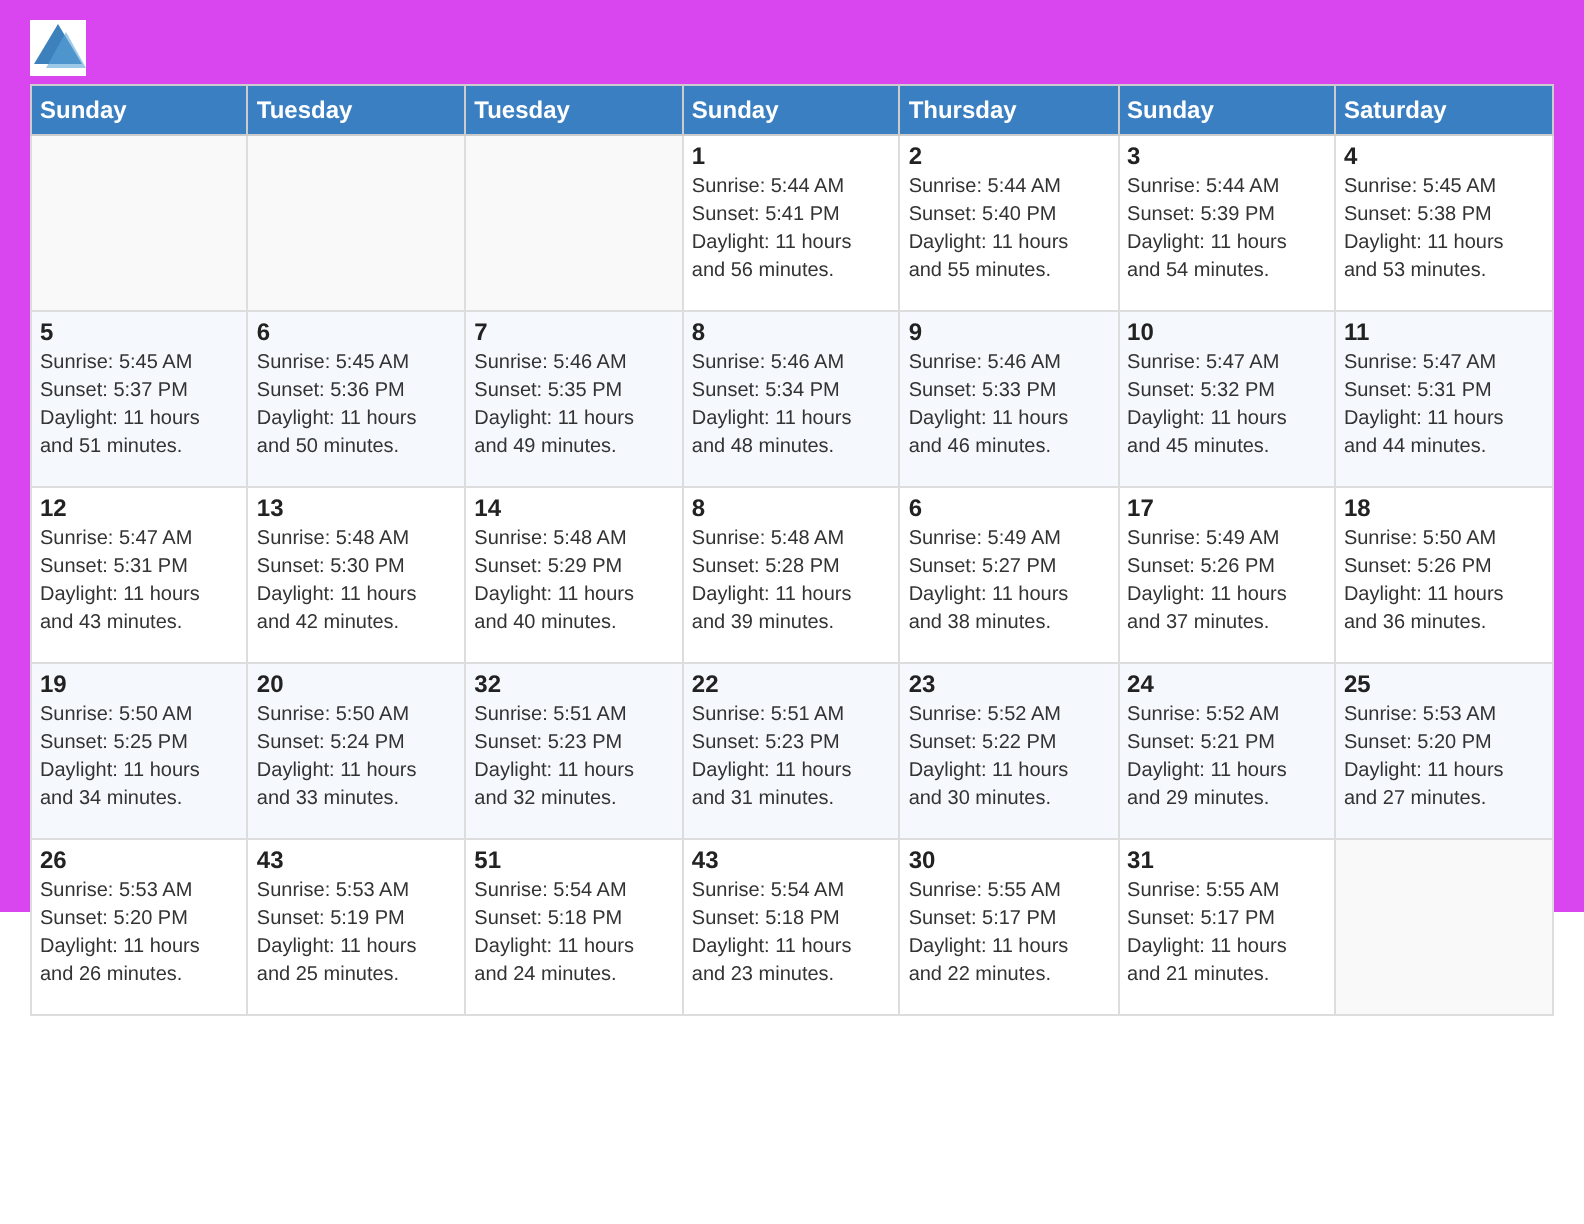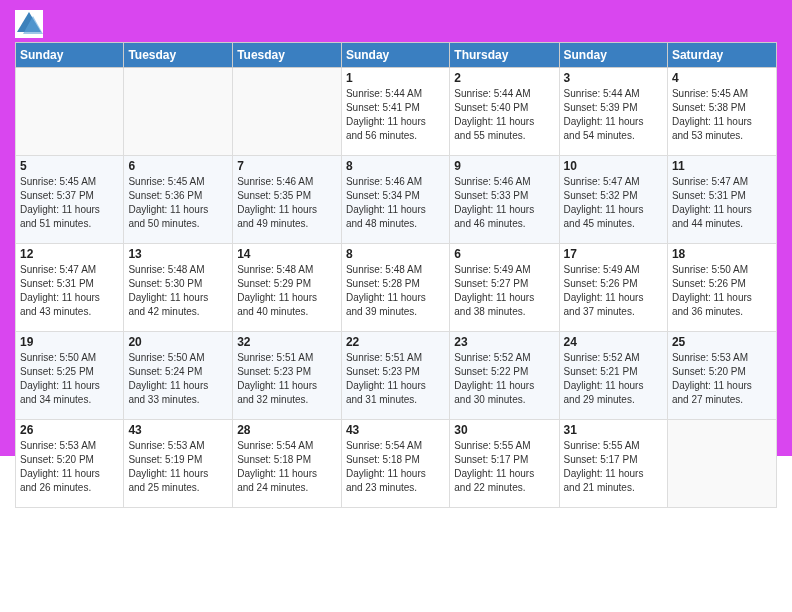--- a/index.html
+++ b/index.html
@@ -329,21 +329,21 @@
 and 26 minutes.</div>
           </td>
           <td>
             <div class="day-number">43</div>
             <div class="day-info" style="white-space: pre-line;">Sunrise: 5:53 AM
 Sunset: 5:19 PM
 Daylight: 11 hours
 and 25 minutes.</div>
           </td>
           <td>
-            <div class="day-number">28</div>
+            <div class="day-number">51</div>
             <div class="day-info" style="white-space: pre-line;">Sunrise: 5:54 AM
 Sunset: 5:18 PM
 Daylight: 11 hours
 and 24 minutes.</div>
           </td>
           <td>
             <div class="day-number">43</div>
             <div class="day-info" style="white-space: pre-line;">Sunrise: 5:54 AM
 Sunset: 5:18 PM
 Daylight: 11 hours

